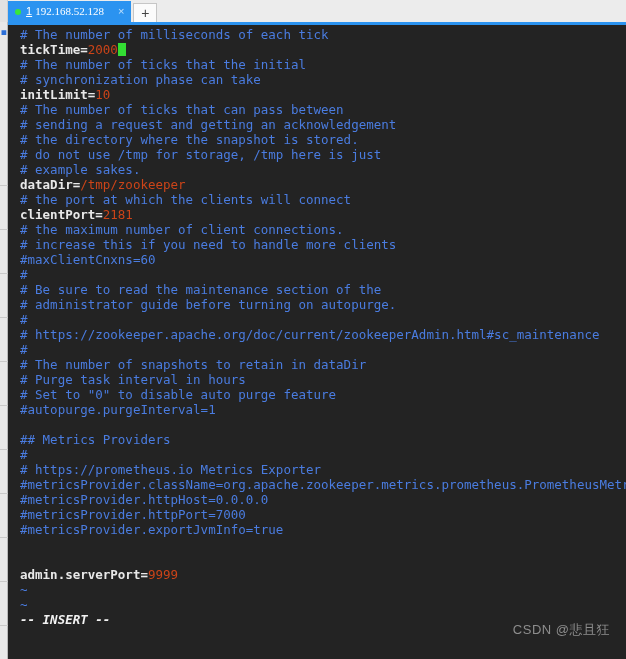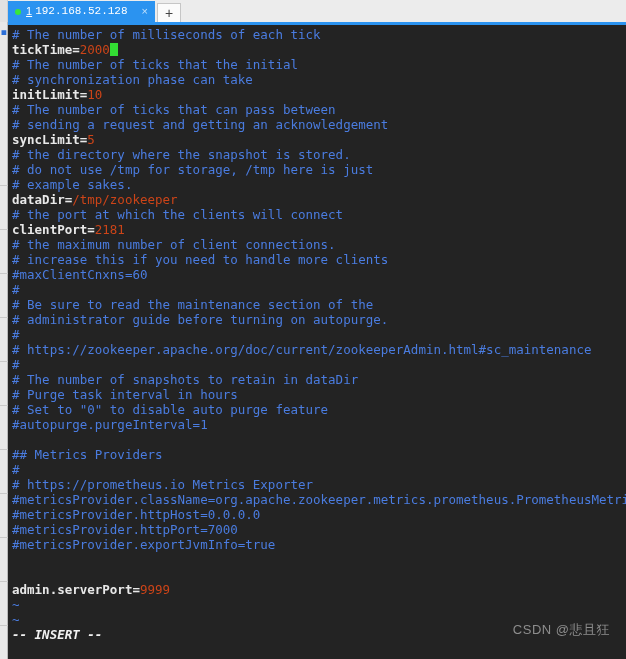--- a/index.html
+++ b/index.html
@@ -57,21 +57,21 @@
   }
   .tab-index {
     color: #ffffff;
     font-family: "Liberation Sans", sans-serif;
     font-size: 11px;
     text-decoration: underline;
     line-height: 1;
   }
   .tab-title {
     color: #ffffff;
-    font-family: Liberation Mono, monospace;
+    font-family: Liberation Serif, serif;
     font-size: 11px;
     line-height: 1;
     white-space: nowrap;
     margin-left: -2px;
   }
   .tab-close {
     color: #bfe0fb;
     font-family: "Liberation Sans", sans-serif;
     font-size: 11px;
     line-height: 1;
@@ -146,21 +146,21 @@
     overflow: hidden;
     padding-top: 2px;
     box-sizing: border-box;
   }
   .line {
     height: 15px;
     line-height: 15px;
     font-size: 12.5px;
     white-space: pre;
     letter-spacing: 0px;
-    padding-left: 3px;
+    padding-left: 11px;
   }
   .c-comment { color: #4a7ce0; }
   .c-key     { color: #e8e8e8; font-weight: bold; }
   .c-val     { color: #cc4418; }
   .c-tilde   { color: #4a7ce0; }
   .c-status  { color: #f2f2f2; font-weight: bold; font-style: italic; }
   .cursor {
     display: inline-block;
     width: 8px;
     height: 13px;
@@ -215,21 +215,20 @@
   </div>
 
   <div class="terminal" id="terminal-body">
       <div class="line"><span class="c-comment"># The number of milliseconds of each tick</span></div>
       <div class="line"><span class="c-key">tickTime=</span><span class="c-val">2000</span><span class="cursor"></span></div>
       <div class="line"><span class="c-comment"># The number of ticks that the initial</span></div>
       <div class="line"><span class="c-comment"># synchronization phase can take</span></div>
       <div class="line"><span class="c-key">initLimit=</span><span class="c-val">10</span></div>
       <div class="line"><span class="c-comment"># The number of ticks that can pass between</span></div>
       <div class="line"><span class="c-comment"># sending a request and getting an acknowledgement</span></div>
-      <div class="line"><span class="c-key">syncLimit=</span><span class="c-val">5</span></div>
       <div class="line"><span class="c-comment"># the directory where the snapshot is stored.</span></div>
       <div class="line"><span class="c-comment"># do not use /tmp for storage, /tmp here is just</span></div>
       <div class="line"><span class="c-comment"># example sakes.</span></div>
       <div class="line"><span class="c-key">dataDir=</span><span class="c-val">/tmp/zookeeper</span></div>
       <div class="line"><span class="c-comment"># the port at which the clients will connect</span></div>
       <div class="line"><span class="c-key">clientPort=</span><span class="c-val">2181</span></div>
       <div class="line"><span class="c-comment"># the maximum number of client connections.</span></div>
       <div class="line"><span class="c-comment"># increase this if you need to handle more clients</span></div>
       <div class="line"><span class="c-comment">#maxClientCnxns=60</span></div>
       <div class="line"><span class="c-comment">#</span></div>

